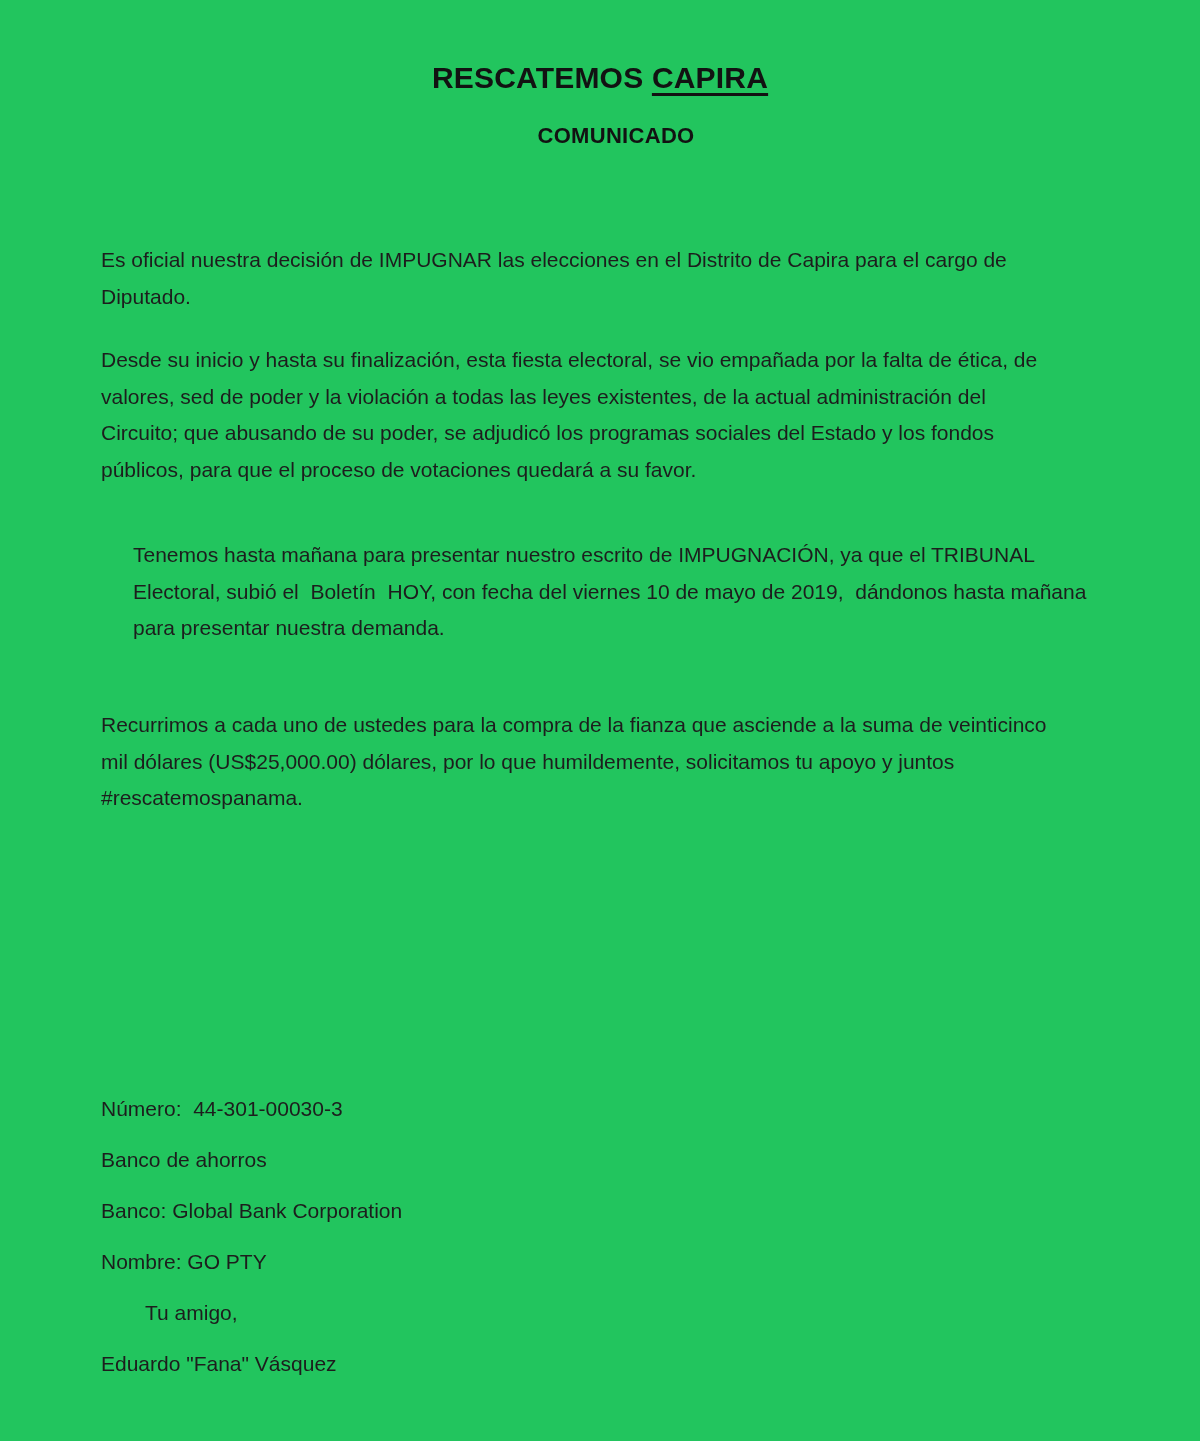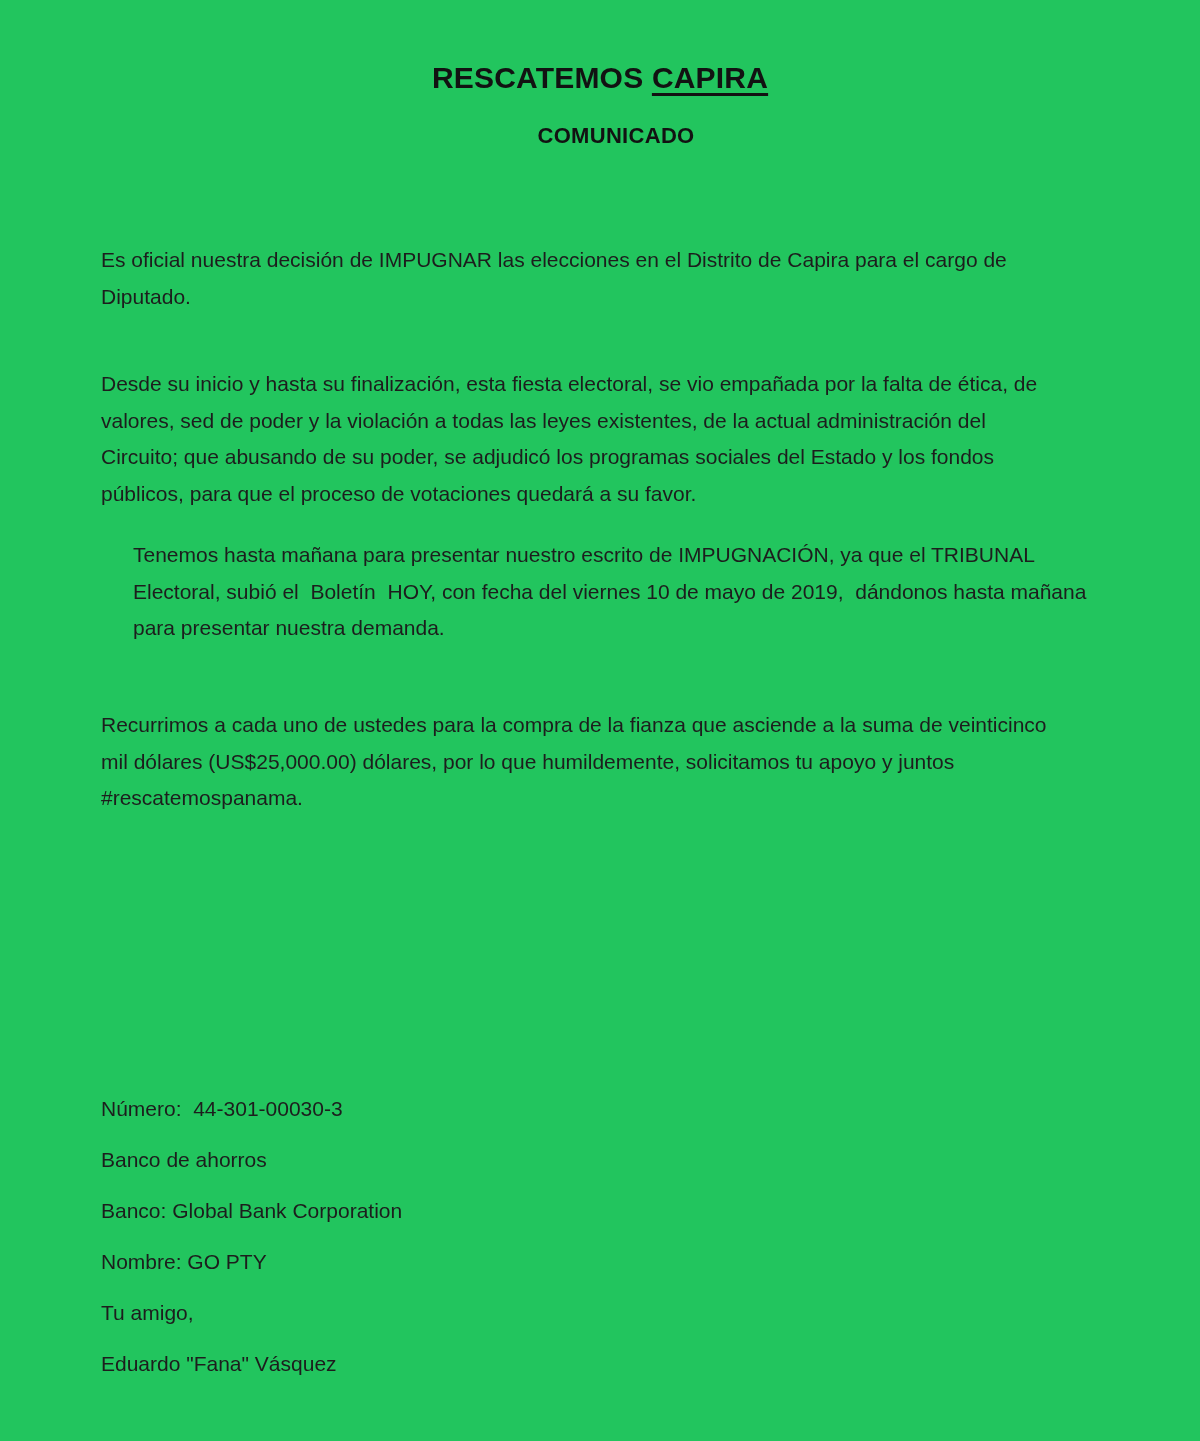--- a/index.html
+++ b/index.html
@@ -66,42 +66,42 @@
     font-size: 21px;
     line-height: 36.5px;
     color: #1d1d1d;
     text-align: left;
     white-space: pre-wrap;
     margin: 0;
     font-weight: 400;
   }
 
   #para-1 { top: 206px; margin-top: 36px; }
-  #para-2 { top: 342px; margin-top: 24px; }
+  #para-2 { top: 342px; }
   #para-3 { top: 537px; margin-left: 32px; }
   #para-4 { top: 707px; }
   #para-5 { top: 877px; }
 
   
   .detail-line {
     position: absolute;
     left: 101px;
     width: 800px;
     font-size: 21px;
     line-height: 30px;
     color: #1d1d1d;
     white-space: pre-wrap;
     margin: 0;
   }
   #detail-0 { top: 1043px; }
   #detail-1 { top: 1094px; }
   #detail-2 { top: 1145px; }
   #detail-3 { top: 1196px; }
   #detail-4 { top: 1247px; }
-  #detail-5 { top: 1298px; }
+  #detail-5 { top: 1298px; margin-left: 44px; }
   #detail-6 { top: 1349px; }
 </style>
 </head>
 <body>
 
 <div class="page">
 
   <h1 class="doc-title"><span>RESCATEMOS </span><span class="underlined">CAPIRA</span></h1>
 
   <h2 class="doc-subtitle">COMUNICADO</h2>

